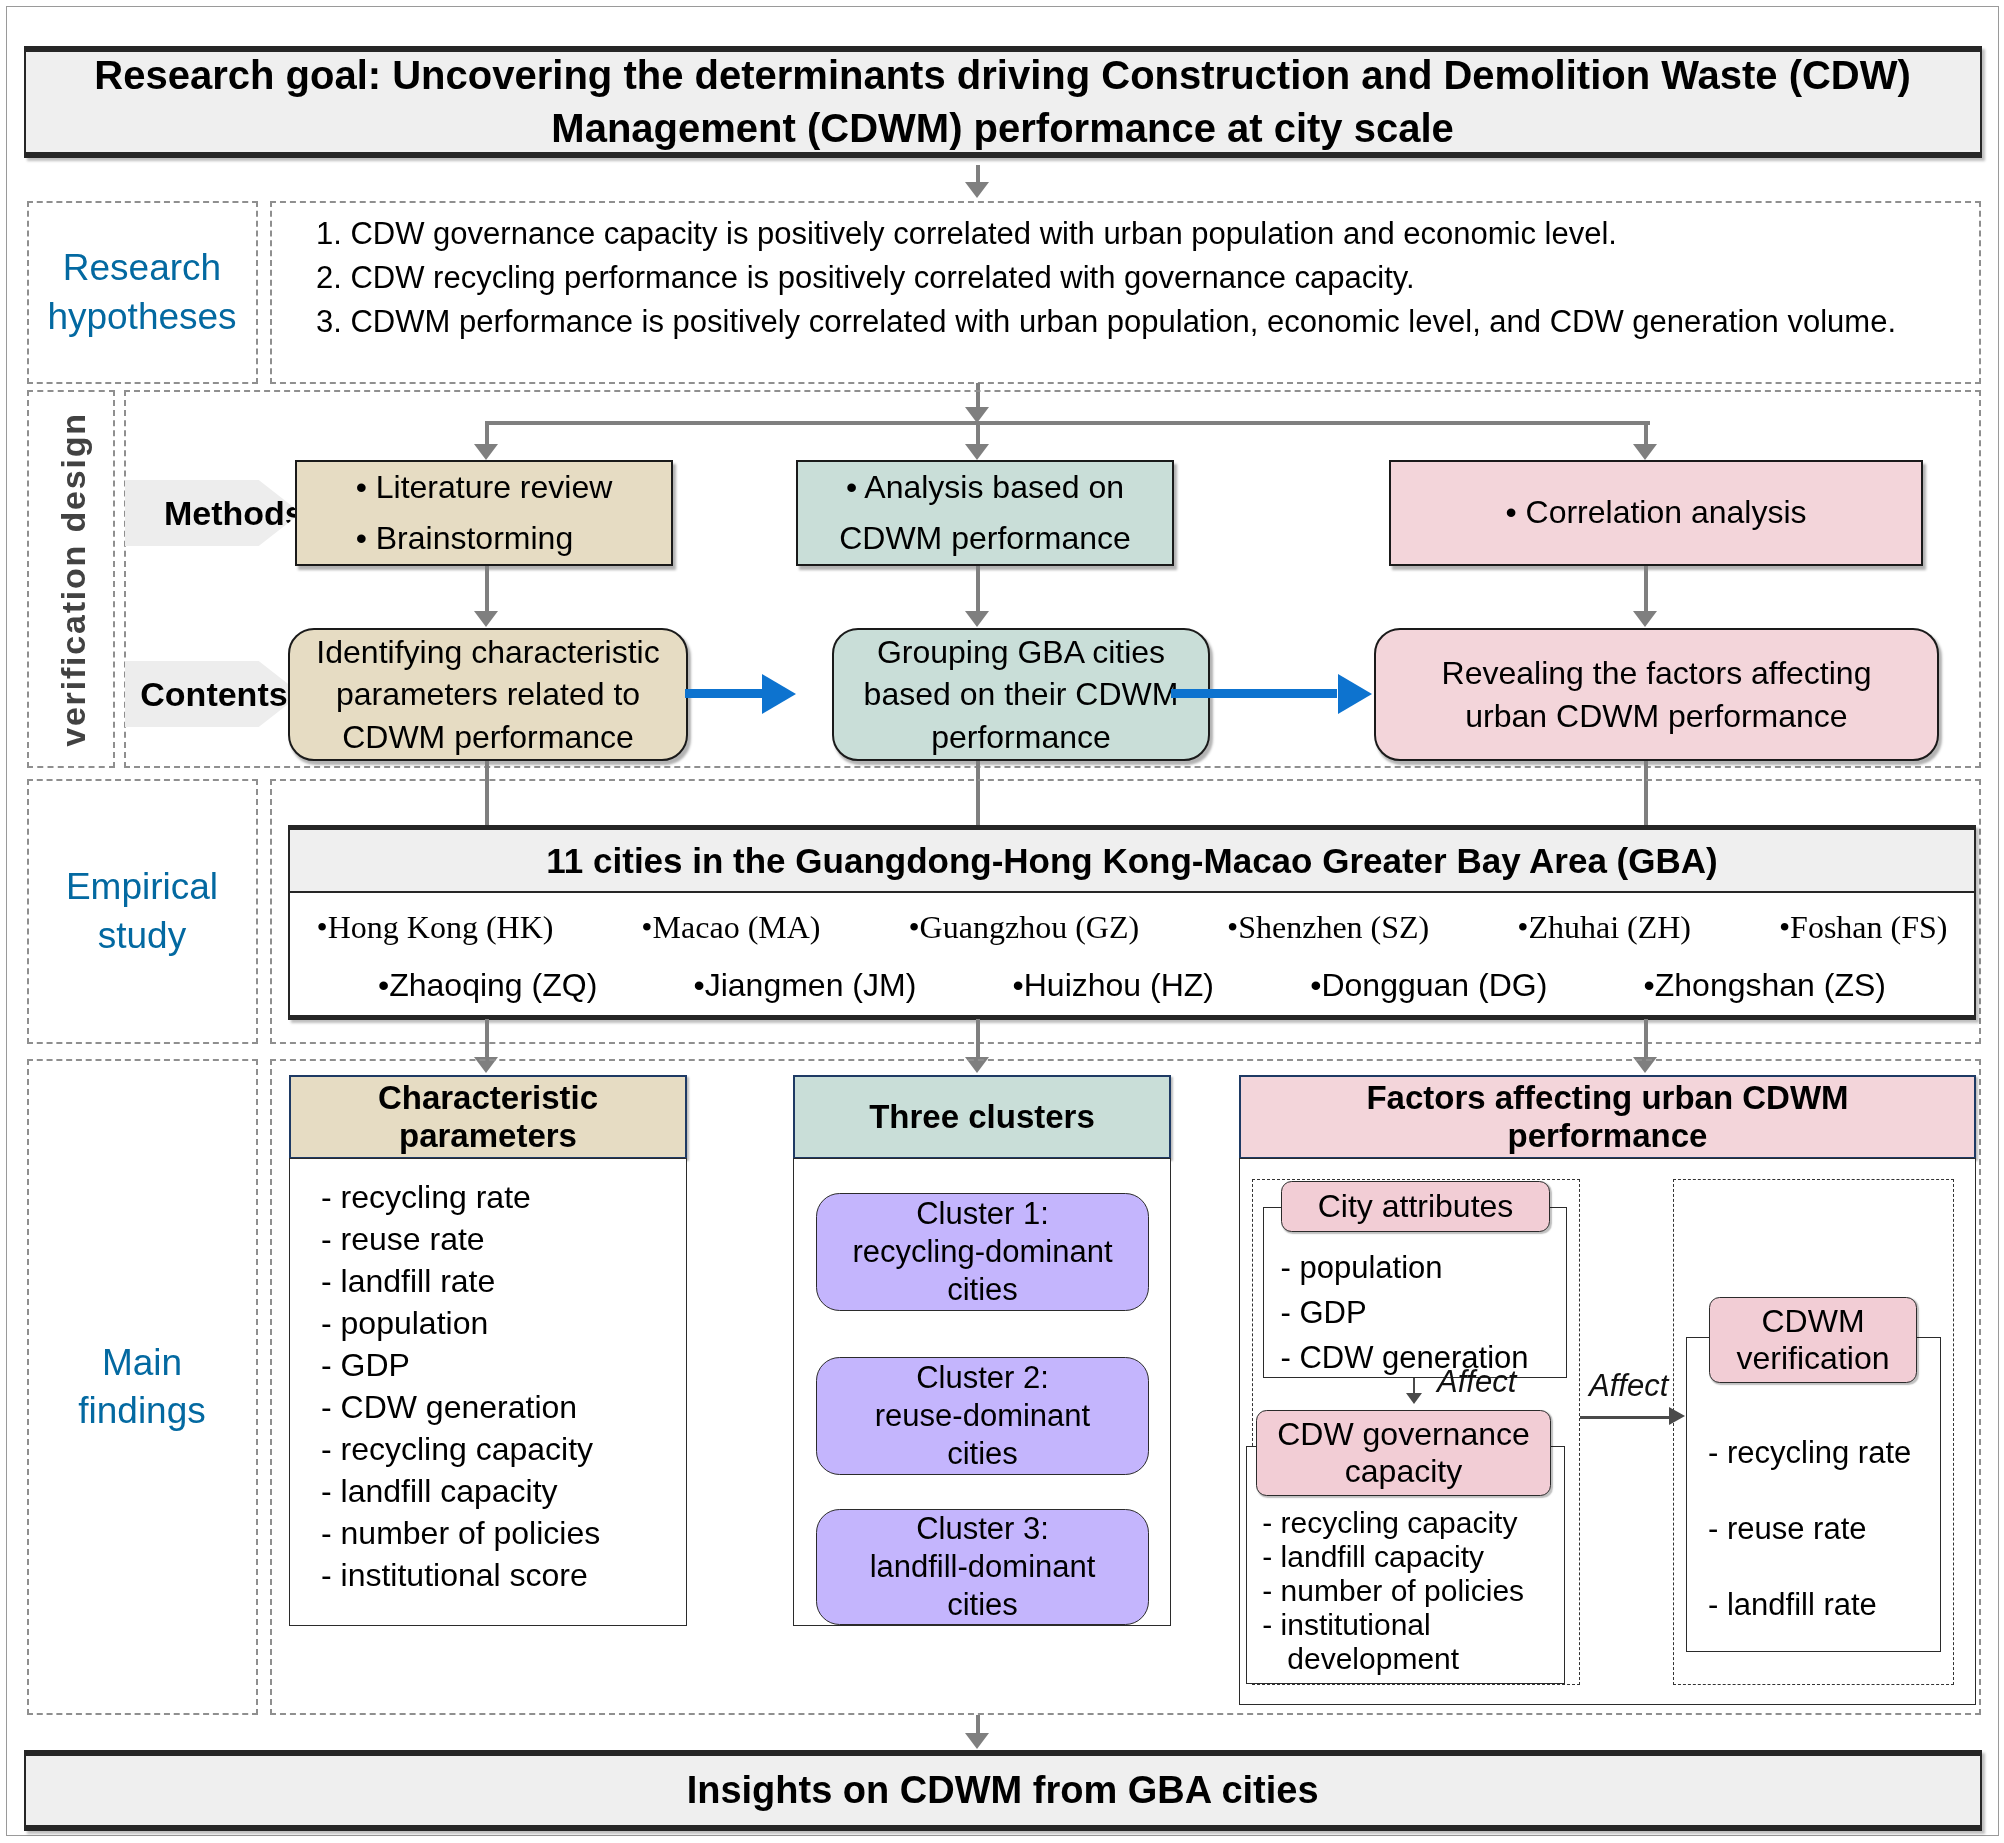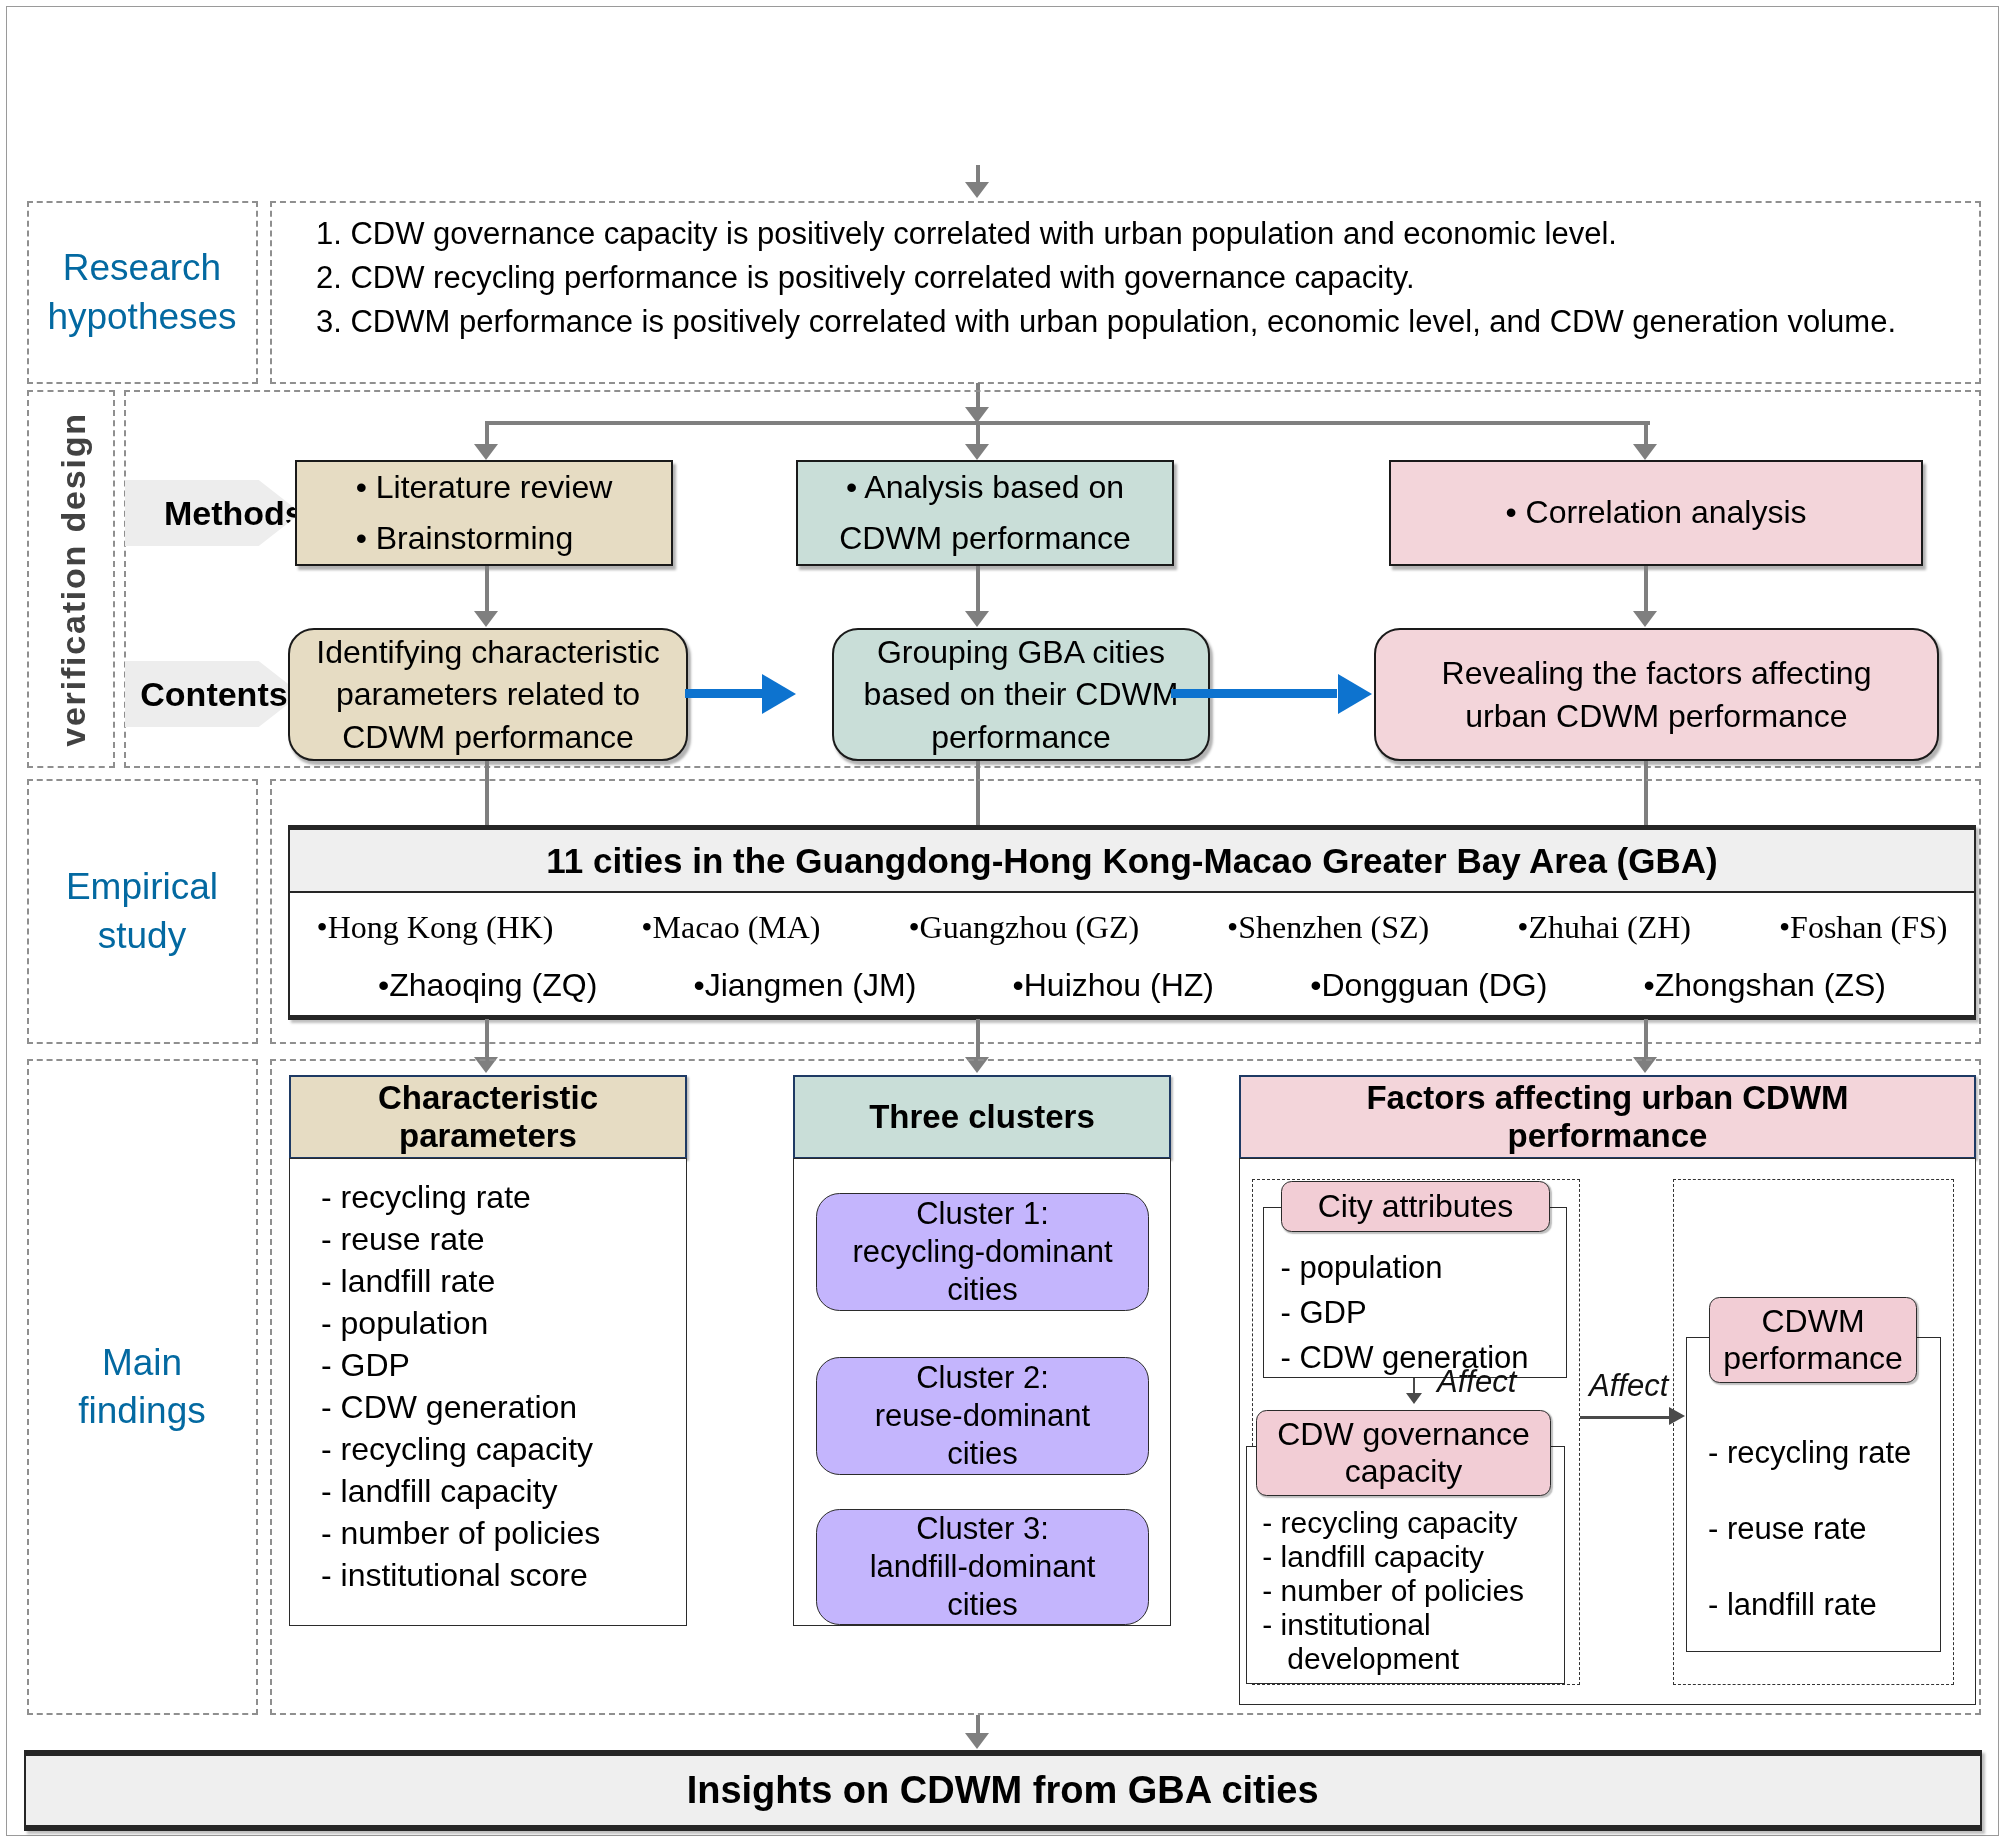--- a/index.html
+++ b/index.html
@@ -67,20 +67,24 @@
   .hang{padding-left:25px;text-indent:-25px;}
 
   .hyp-item{padding-left:38px;text-indent:-38px;}
 </style>
 </head>
 <body>
 
 <div class="fig">
   <div class="abs frame"></div>
 
+  <div class="abs banner center" style="left:23.6px;top:46px;width:1958px;height:112px;">
+    <div class="txt preline">Research goal: Uncovering the determinants driving Construction and Demolition Waste (CDW)
+Management (CDWM) performance at city scale</div>
+  </div>
 
   <div class="vl" style="left:976px;top:165px;height:17.7px;"></div>
   <div class="ah down" style="left:965px;top:182px;"></div>
 
   <div class="abs dash center" style="left:26.5px;top:201px;width:231px;height:183px;">
     <div class="sec-label preline">Research
 hypotheses</div>
   </div>
   <div class="abs dash" style="left:270px;top:201px;width:1711px;height:183px;padding:9.4px 17.7px 0 44px;font-size:31px;line-height:1.42;">
     <div class="hyp-item">1. CDW governance capacity is positively correlated with urban population and economic level.</div>
@@ -262,21 +266,21 @@
   </div>
 
   <div class="abs idash" style="left:1673px;top:1179px;width:281px;height:506px;"></div>
   <div class="abs solidbox" style="left:1686px;top:1337px;width:255px;height:315px;padding:77px 0 0 21px;font-size:31px;line-height:76px;">
     <div>- recycling rate</div>
     <div>- reuse rate</div>
     <div>- landfill rate</div>
   </div>
   <div class="abs pinkhead center" style="left:1709px;top:1297px;width:208px;height:86px;">
     <div class="preline">CDWM
-performance</div>
+verification</div>
   </div>
 
   <div class="hl sm" style="left:1580px;top:1416px;width:90px;"></div>
   <div class="ah right-sm" style="left:1669px;top:1407px;"></div>
   <div class="abs affect" style="left:1589px;top:1368px;">Affect</div>
 
   <div class="vl" style="left:976px;top:1715px;height:19px;"></div>
   <div class="ah down" style="left:965px;top:1733px;"></div>
 
   <div class="abs banner center" style="left:23.6px;top:1750px;width:1958px;height:81px;">

